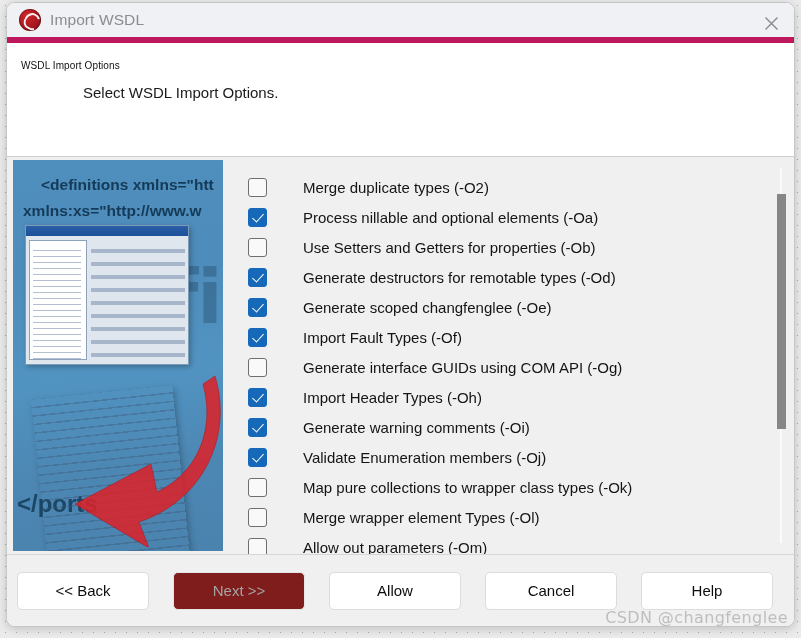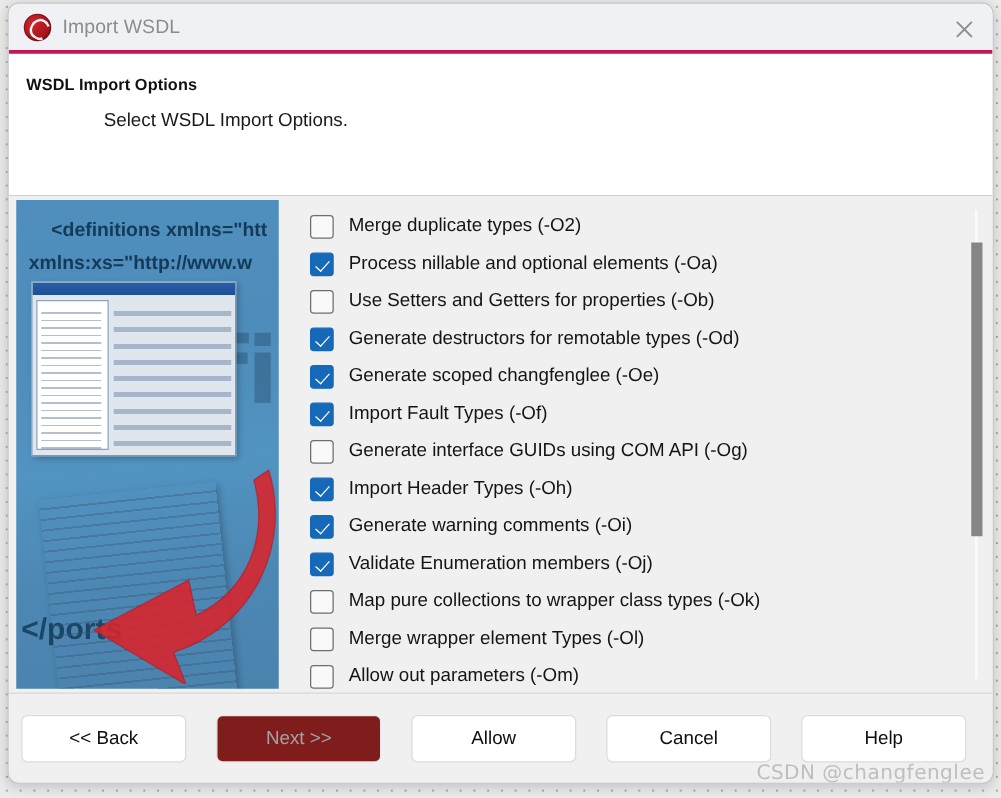--- a/index.html
+++ b/index.html
@@ -37,21 +37,21 @@
 
   
   #titlebar {
     height: 40px;
     flex: 0 0 40px;
     background: #f0f1f5;
     display: flex;
     align-items: center;
     padding-left: 12px;
     position: relative;
-    border-bottom: 3px solid #be185d;
+    border-bottom: 6px solid #be185d;
   }
   #app-icon {
     width: 22px; height: 22px;
     border-radius: 50%;
     background: radial-gradient(circle at 35% 32%, #d0262c 0%, #a8171d 58%, #6e0f13 100%);
     position: relative;
     flex: 0 0 22px;
     box-shadow: inset 0 0 0 1px rgba(0,0,0,0.25);
   }
   #app-icon::after {
@@ -80,22 +80,22 @@
   #close-button svg { display: block; }
 
   
   #header {
     flex: 0 0 114px;
     background: #ffffff;
     padding: 17px 0 0 14px;
     border-bottom: 1px solid #cfcfcf;
   }
   #header-title {
-    font-size: 13px;
-    font-weight: bold;
+    font-size: 10px;
+    font-weight: normal;
     color: #111111;
     letter-spacing: 0.1px;
   }
   #header-subtitle {
     margin-top: 13px;
     margin-left: 62px;
     font-size: 15px;
     color: #1a1a1a;
   }
 
@@ -210,22 +210,24 @@
     display: flex;
     min-width: 0;
   }
   #options-list {
     flex: 1 1 auto;
     padding: 12px 0 0 15px;
     min-width: 0;
   }
   .option-row {
     display: flex;
+    align-items: center;
     height: 30px;
     cursor: pointer;
+    gap: 24px;
   }
   .cb {
     width: 19px; height: 19px;
     flex: 0 0 19px;
     border-radius: 3px;
     border: 1.4px solid #6e6e6e;
     background: #f9f9f9;
     position: relative;
   }
   .cb.checked {

